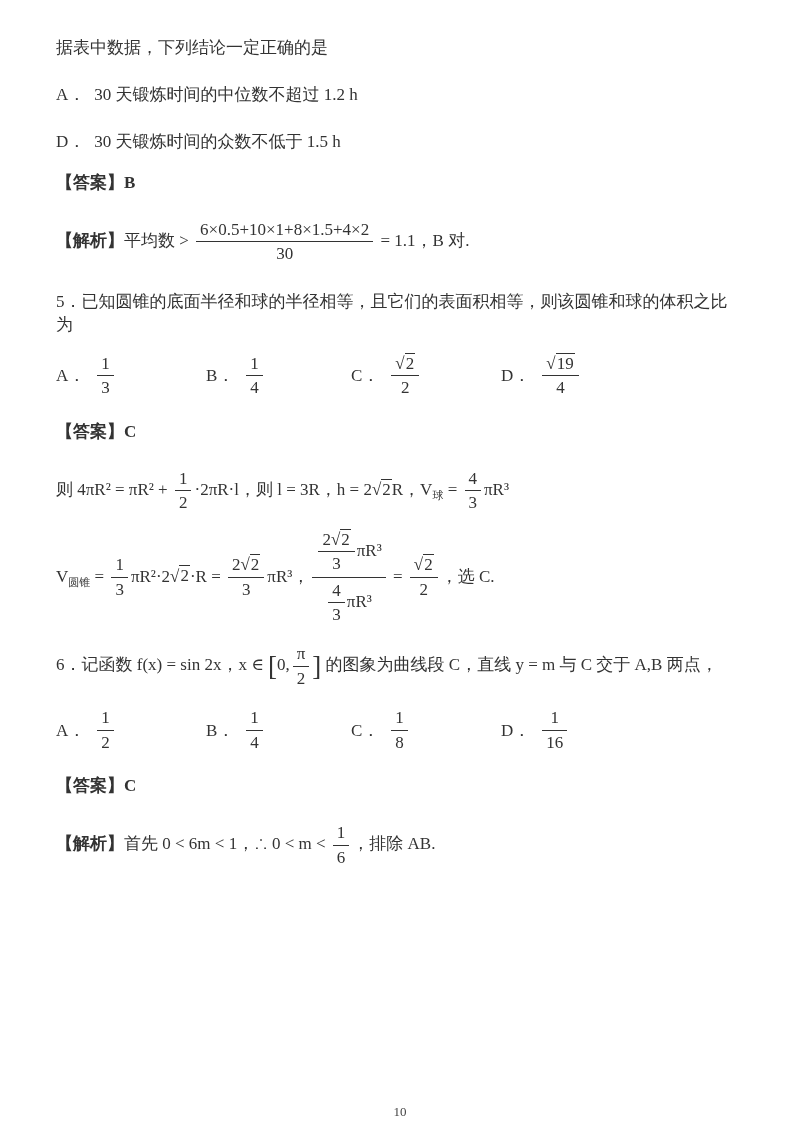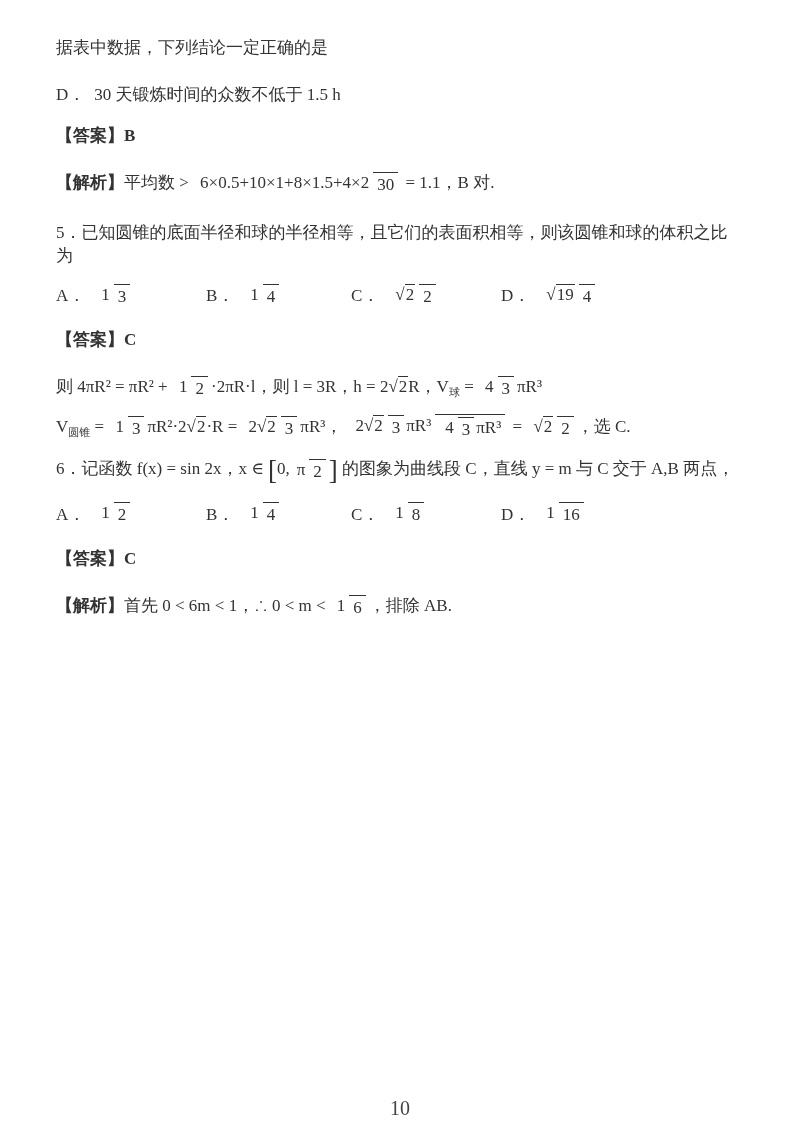--- a/index.html
+++ b/index.html
@@ -10,47 +10,48 @@
     padding: 32px 56px 0; box-sizing: border-box;
   }
   .line { margin: 0 0 24px; line-height: 1.35; }
   .gap-14 { margin-bottom: 14px; }
   .gap-16 { margin-bottom: 16px; }
   .gap-18 { margin-bottom: 18px; }
   .gap-26 { margin-bottom: 26px; }
   .opt-label { margin-right: 9px; }
   .tag { font-weight: bold; }
   .frac {
-    display: inline-flex; flex-direction: row; vertical-align: middle;
+    display: inline-flex; flex-direction: column; vertical-align: middle;
     text-align: center; margin: 0 3px; line-height: 1.15;
   }
   .frac .num { display: block; padding: 1px 4px 2px; }
   .frac .den { display: block; padding: 2px 4px 1px; border-top: 1px solid currentColor; }
   .frac .frac { margin: 0 2px; }
   .sqrt { white-space: nowrap; }
   .sqrt .bar { border-top: 1px solid currentColor; padding: 0 1px; }
   sub.ssub { font-size: 11px; line-height: 1; }
   .options-row { display: flex; align-items: center; margin: 0 0 22px; }
   .options-row .opt { display: flex; align-items: center; }
   .options-row .opt.c1 { width: 150px; }
   .options-row .opt.c2 { width: 145px; }
   .options-row .opt.c3 { width: 150px; }
   .bigb { font-size: 27px; font-weight: 400; vertical-align: middle; line-height: 1; }
   .footer {
     position: absolute; left: 0; right: 0; bottom: 16px;
-    text-align: center; font-size: 20px; color: #444;
+    text-align: center; font-size: 13px; color: #444;
   }
 </style>
 </head>
 <body>
 
 <div class="page">
 
   <p class="line"><span>据表中数据，下列结论一定正确的是</span></p>
 
+  <p class="line"><span class="opt-label">A．</span><span>30 天锻炼时间的中位数不超过 1.2 h</span></p>
   <p class="line gap-18"><span class="opt-label">D．</span><span>30 天锻炼时间的众数不低于 1.5 h</span></p>
 
   <p class="line"><span class="tag">【答案】</span><span class="tag">B</span></p>
 
   <p class="line gap-26">
     <span class="tag">【解析】</span><span>平均数 &gt; </span><span class="frac">
         <span class="num">6×0.5+10×1+8×1.5+4×2</span>
         <span class="den">30</span>
       </span><span> = 1.1，B 对.</span>
   </p>

